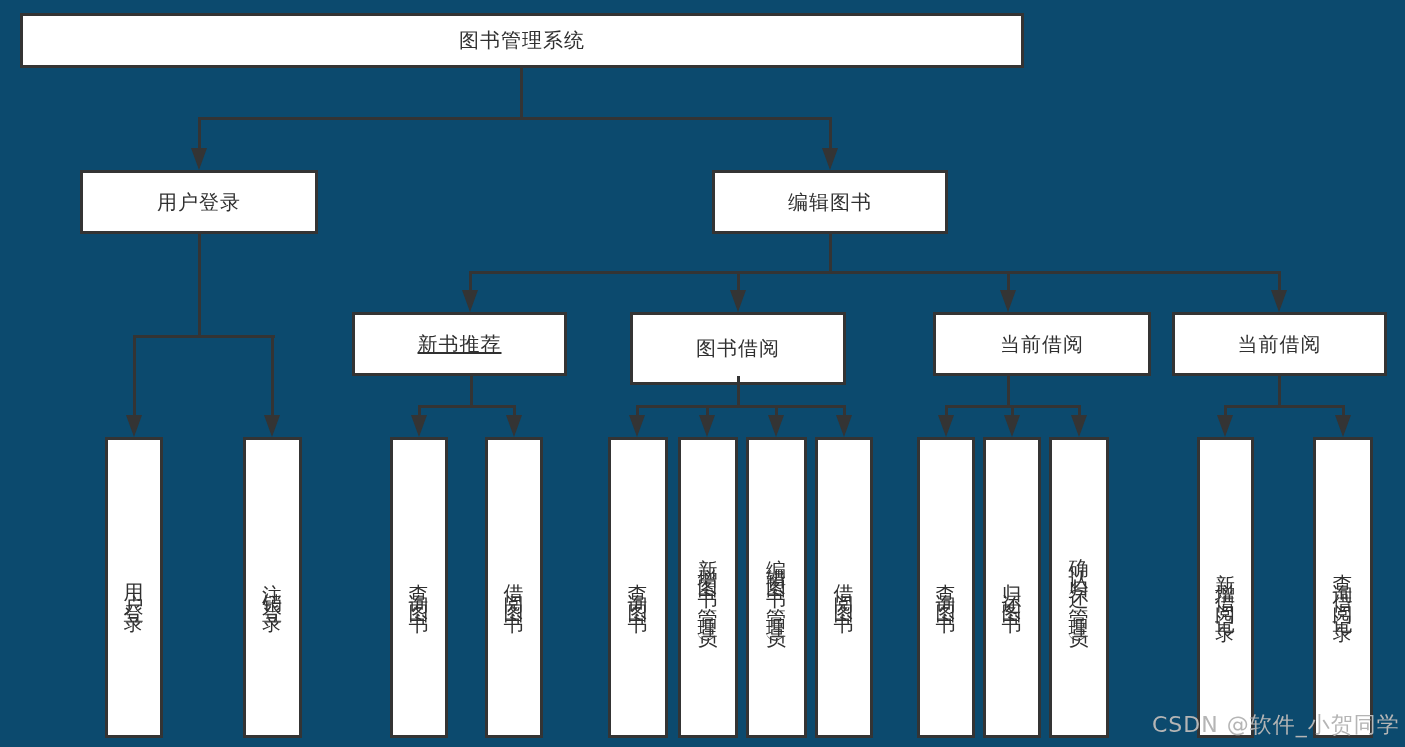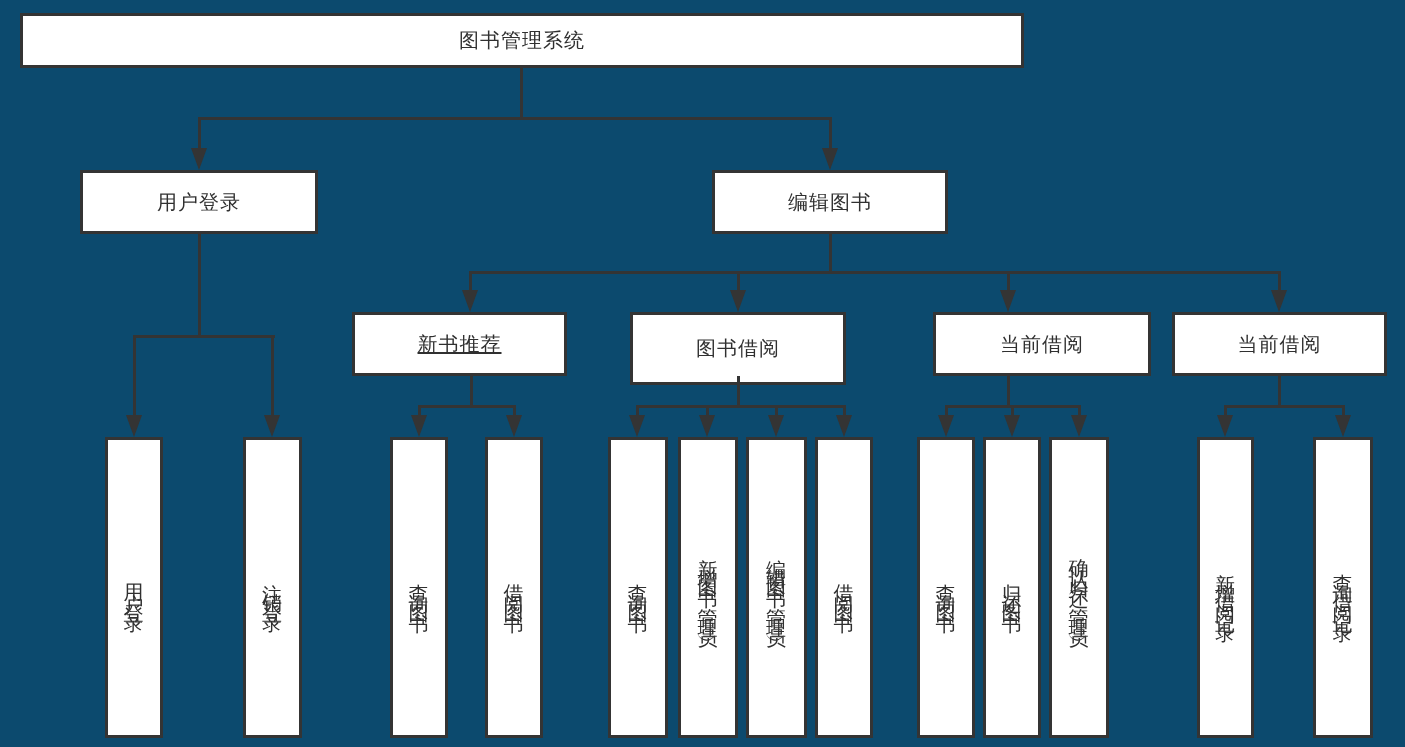--- a/index.html
+++ b/index.html
@@ -174,14 +174,15 @@
     <span class="lbl">确认归还（管理员）</span>
   </div>
 
   <div class="box vbox" style="left:1197px;top:437px;width:57px;height:301px;">
     <span class="lbl">新增借阅记录</span>
   </div>
   <div class="box vbox" style="left:1313px;top:437px;width:60px;height:301px;">
     <span class="lbl">查询借阅记录</span>
   </div>
 
+  <div class="watermark">CSDN @软件_小贺同学</div>
 
 </div>
 
 </body></html>

